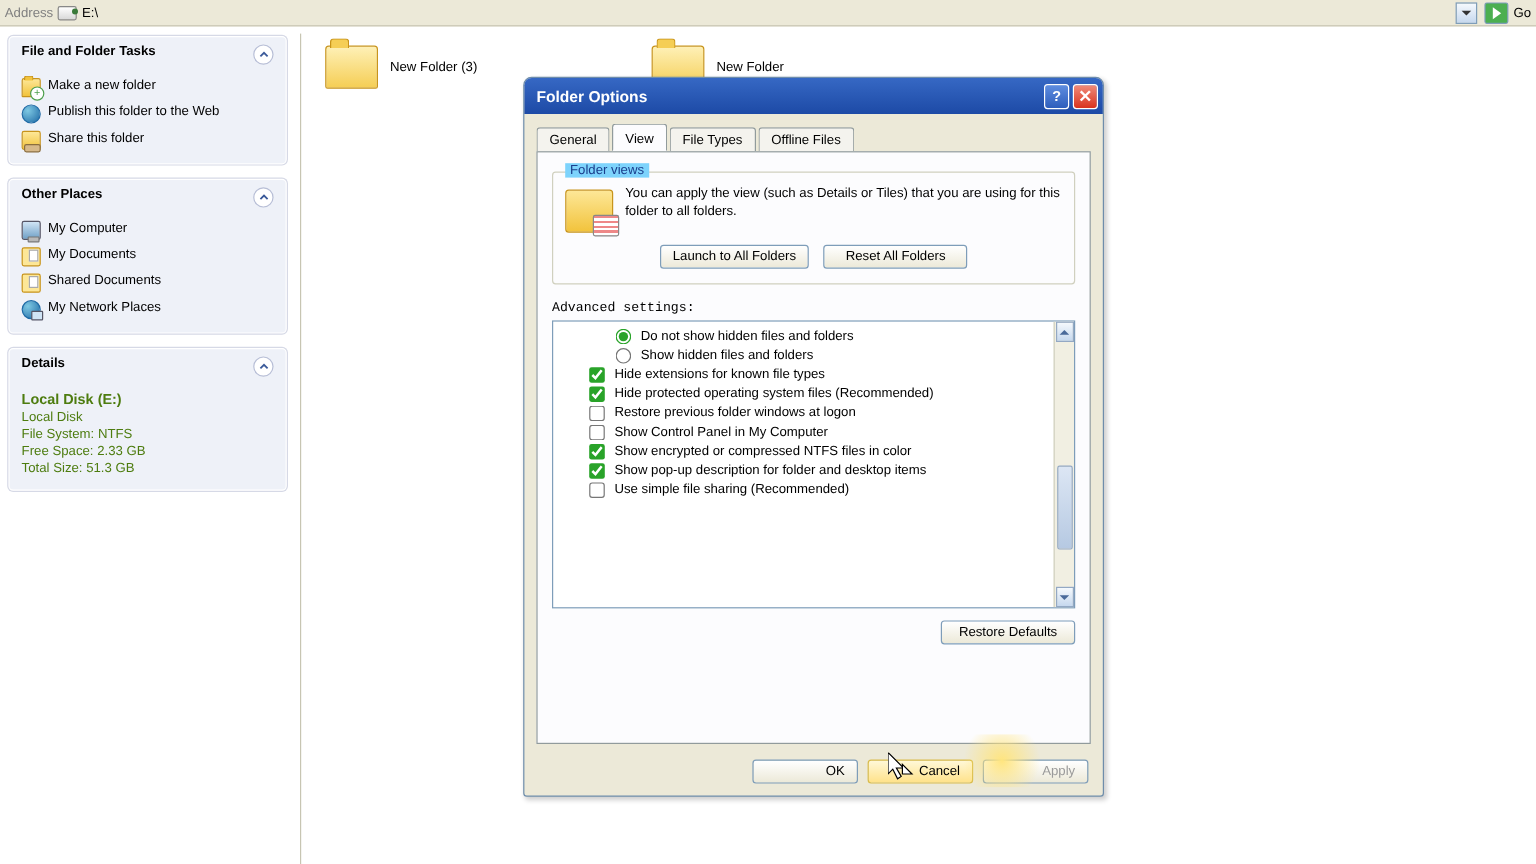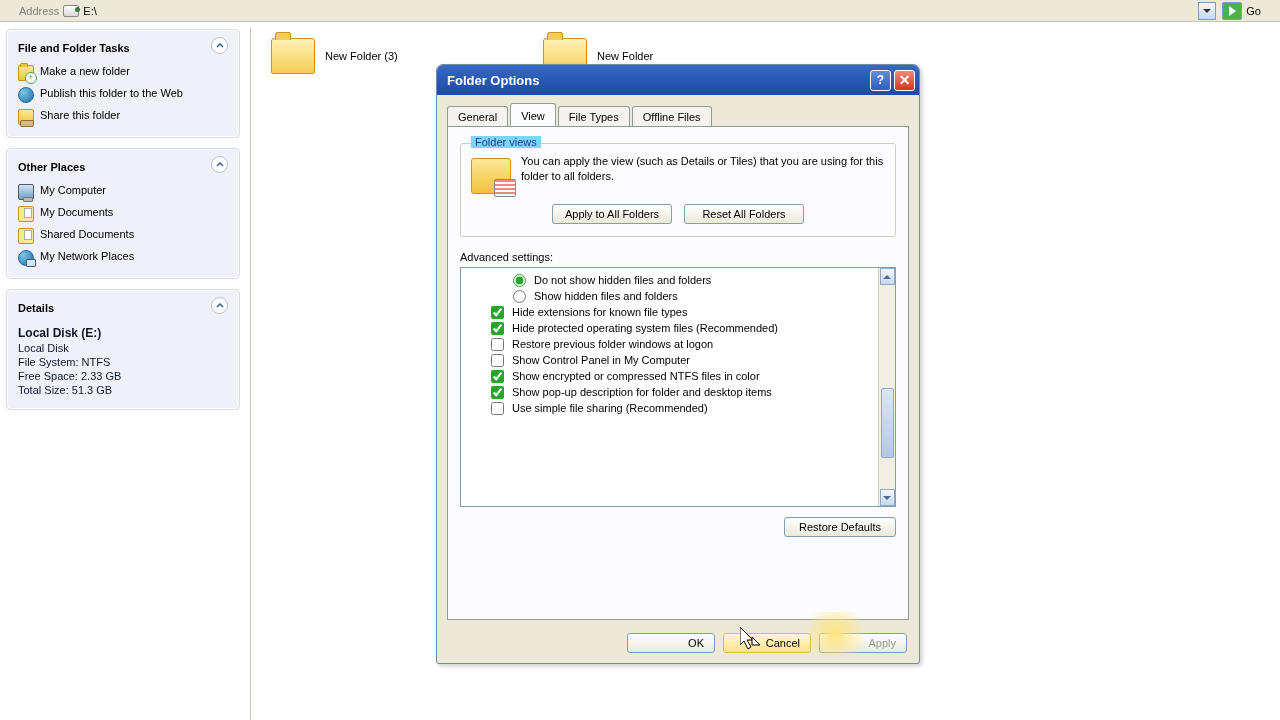--- a/index.html
+++ b/index.html
@@ -1,49 +1,49 @@
 <!DOCTYPE html>
 <html><head>
 <meta charset="utf-8">
 <style>
   *{box-sizing:border-box;margin:0;padding:0;font-family:Tahoma,Verdana,sans-serif;font-size:11px;color:#000;}
   html,body{width:1280px;height:720px;overflow:hidden;background:#fff;}
-  .addrbar{position:absolute;left:0;top:0;height:22px;width:1280px;background:#ece9d8;border-bottom:1px solid #c7c5b2;display:flex;align-items:center;padding:0 19px;color:#6b6b6b;}
+  .addrbar{position:absolute;left:0;top:0;height:22px;width:1280px;background:#ece9d8;border-bottom:1px solid #c7c5b2;display:flex;align-items:center;padding:0 4px;color:#6b6b6b;}
   .addrbar .addr-label{color:#808080;margin-right:4px;}
   .addrbar .drive-icon{width:16px;height:12px;border:1px solid #888;border-radius:2px;background:linear-gradient(#fff,#d9d9d9);margin-right:4px;position:relative;}
   .addrbar .drive-icon:after{content:"";position:absolute;right:-2px;top:1px;width:5px;height:5px;border-radius:50%;background:#3a7a3a;}
   .addrbar .path{flex:1;color:#000;}
   .addrbar .dropdown-btn{width:18px;height:18px;border:1px solid #7e9db9;background:linear-gradient(#f5f9fd,#c6d8ee);display:flex;align-items:center;justify-content:center;margin-right:6px;}
   .addrbar .go-btn{width:20px;height:18px;border:1px solid #7e9db9;background:#4caf50;border-radius:2px;display:flex;align-items:center;justify-content:center;margin-right:4px;}
   .addrbar .go-label{color:#000;}
   .tri-down{width:0;height:0;border-left:4px solid transparent;border-right:4px solid transparent;border-top:4px solid #333;}
   .arrow-right{width:0;height:0;border-top:5px solid transparent;border-bottom:5px solid transparent;border-left:7px solid #fff;}
   .tasks-panel{position:absolute;left:7px;top:30px;width:232px;}
   .task-box{background:#eef1f8;border:1px solid #fff;border-radius:4px;margin-bottom:12px;box-shadow:0 0 0 1px #d6d9e6;}
-  .task-header{display:flex;justify-content:space-between;align-items:flex-end;padding:6px 10px;color:#2c3e78;font-weight:bold;font-size:12px;}
+  .task-header{display:flex;justify-content:space-between;align-items:flex-start;padding:6px 10px;color:#2c3e78;font-weight:bold;font-size:12px;}
   .task-chev{width:17px;height:17px;border:1px solid #b7bed6;border-radius:50%;background:#fff;display:flex;align-items:center;justify-content:center;}
   .task-chev svg{display:block;}
   .task-body{padding:2px 10px 8px 10px;}
   .task-item{display:flex;align-items:flex-start;gap:6px;padding:3px 0;color:#21459c;cursor:pointer;}
   .task-item .icon{width:16px;height:16px;flex-shrink:0;}
   .folder-ico{background:linear-gradient(#fde797,#f2c33c);border:1px solid #c8941b;border-radius:2px 2px 1px 1px;position:relative;}
   .folder-ico:before{content:"";position:absolute;left:1px;top:-3px;width:6px;height:3px;background:#f2c33c;border:1px solid #c8941b;border-bottom:none;border-radius:2px 2px 0 0;}
   .folder-ico.plus:after{content:"+";position:absolute;right:-4px;bottom:-4px;width:10px;height:10px;line-height:9px;text-align:center;background:#fff;border:1px solid #4d9f4d;color:#4d9f4d;font-size:9px;border-radius:50%;}
   .globe-ico{border-radius:50%;background:radial-gradient(circle at 30% 30%,#7ec8e3,#1f6aa5);border:1px solid #1f6aa5;}
   .share-hand{background:linear-gradient(#fde797,#f2c33c);border:1px solid #c8941b;border-radius:2px;position:relative;}
   .share-hand:after{content:"";position:absolute;left:1px;bottom:-3px;width:12px;height:5px;background:#d7b98a;border:1px solid #8b6e3e;border-radius:2px;}
   .monitor-ico{border:1px solid #556;border-radius:2px;background:linear-gradient(#d0e4f5,#6fa0c6);position:relative;}
   .monitor-ico:after{content:"";position:absolute;left:4px;bottom:-3px;width:8px;height:3px;background:#b8b8b8;border:1px solid #777;border-radius:1px;}
   .docs-ico{background:#fde797;border:1px solid #c8941b;border-radius:2px;position:relative;}
   .docs-ico:after{content:"";position:absolute;right:1px;top:1px;width:6px;height:8px;background:#fff;border:1px solid #aaa;}
   .net-ico{background:radial-gradient(circle at 30% 30%,#7ec8e3,#1f6aa5);border-radius:50%;border:1px solid #1f6aa5;position:relative;}
   .net-ico:after{content:"";position:absolute;right:-3px;bottom:-2px;width:8px;height:6px;background:#d0e4f5;border:1px solid #556;border-radius:1px;}
   .details-body{padding:4px 10px 10px 10px;}
   .details-body .title{font-weight:bold;font-size:12px;margin-bottom:2px;}
-  .details-body div{color:#0f172a;margin:2px 0;}
+  .details-body div{color:#4d7c0f;margin:2px 0;}
   .folder-area{position:absolute;left:250px;top:28px;right:0;bottom:0;background:#fff;border-left:1px solid #c7c5b2;}
   .big-folder{display:flex;align-items:center;gap:10px;position:absolute;}
   .big-folder .bf-icon{width:44px;height:36px;background:linear-gradient(#fef0b6,#f5ce55);border:1px solid #c8941b;border-radius:3px 3px 2px 2px;position:relative;}
   .big-folder .bf-icon:before{content:"";position:absolute;left:3px;top:-7px;width:14px;height:7px;background:#f5ce55;border:1px solid #c8941b;border-bottom:none;border-radius:3px 3px 0 0;}
   .dialog{position:absolute;left:436px;top:64px;width:484px;height:600px;background:#ece9d8;border:1px solid #6e8dab;border-radius:7px 7px 3px 3px;box-shadow:2px 2px 4px rgba(0,0,0,.2);}
   .titlebar{height:30px;background:linear-gradient(#3668c4,#1d4aa6);border-radius:6px 6px 0 0;display:flex;align-items:center;padding:0 4px 0 10px;}
   .titlebar .title{color:#fff;font-size:13px;font-weight:bold;flex:1;}
   .titlebar .tb-btn{width:21px;height:21px;border-radius:3px;margin-left:3px;display:flex;align-items:center;justify-content:center;font-weight:bold;font-size:12px;}
   .titlebar .help{background:linear-gradient(#5e8de0,#2e5ebc);border:1px solid #fff;color:#fff;}
   .titlebar .close{background:linear-gradient(#f08b7a,#d9331e);border:1px solid #fff;color:#fff;font-size:14px;}
@@ -53,21 +53,21 @@
   .tab-page{margin:0 10px 8px 10px;background:#fcfcfe;border:1px solid #919b9c;height:494px;position:relative;padding:10px 12px;}
   .groupbox{border:1px solid #d0d0bf;border-radius:3px;padding:10px 10px 12px 10px;margin-top:6px;position:relative;}
   .groupbox .legend{position:absolute;top:-8px;left:10px;background:#7dd3fc;padding:0 4px;color:#1a3e8c;}
   .folderviews-row{display:flex;gap:10px;align-items:flex-start;}
   .fv-icon{width:40px;height:36px;background:linear-gradient(#fde797,#f2c33c);border:1px solid #c8941b;border-radius:3px;position:relative;margin-top:4px;}
   .fv-icon:after{content:"";position:absolute;right:-6px;bottom:-4px;width:20px;height:16px;background:#fff;border:1px solid #888;border-radius:2px;background:repeating-linear-gradient(to bottom,#e88,#e88 2px,#fff 2px,#fff 4px);}
   .fv-text{flex:1;line-height:1.35;}
   .fv-btns{display:flex;gap:12px;justify-content:center;margin-top:10px;}
   .xp-btn{min-width:120px;padding:3px 10px;background:linear-gradient(#fff,#ece9d8);border:1px solid #7e9db9;border-radius:3px;cursor:pointer;text-align:center;}
   .xp-btn.small{min-width:auto;padding:3px 14px;}
-  .adv-label{margin-top:14px;}
+  .adv-label{margin-top:14px;font-family:Liberation Mono, monospace;}
   .adv-list{border:1px solid #7e9db9;background:#fff;height:240px;margin-top:4px;position:relative;padding:4px 18px 4px 30px;overflow:hidden;}
   .adv-item{display:flex;align-items:center;gap:8px;padding:1.5px 0;}
   .adv-item.indent{padding-left:22px;}
   .adv-item input[type=checkbox],.adv-item input[type=radio]{width:13px;height:13px;accent-color:#29a329;}
   .adv-scroll{position:absolute;right:0;top:0;width:17px;height:100%;background:#f1efe2;border-left:1px solid #d0d0bf;}
   .scroll-btn{width:15px;height:17px;margin:0 auto;background:linear-gradient(#f5f9fd,#c6d8ee);border:1px solid #93a8c4;display:flex;align-items:center;justify-content:center;}
   .scroll-btn.bottom{position:absolute;bottom:0;left:0;right:0;}
   .scroll-thumb{position:absolute;right:1px;top:120px;width:13px;height:70px;background:linear-gradient(#dce6f4,#b6c9e2);border:1px solid #93a8c4;border-radius:2px;}
   .restore-row{display:flex;justify-content:flex-end;margin-top:10px;}
   .dlg-footer{position:absolute;bottom:10px;right:12px;display:flex;gap:8px;}
@@ -193,21 +193,21 @@
     <div class="tab">Offline Files</div>
   </div>
   <div class="tab-page">
     <div class="groupbox">
       <span class="legend">Folder views</span>
       <div class="folderviews-row">
         <div class="fv-icon"></div>
         <div class="fv-text">You can apply the view (such as Details or Tiles) that you are using for this folder to all folders.</div>
       </div>
       <div class="fv-btns">
-        <div class="xp-btn">Apply to All Folders</div>
+        <div class="xp-btn">Launch to All Folders</div>
         <div class="xp-btn">Reset All Folders</div>
       </div>
     </div>
 
     <div class="adv-label">Advanced settings:</div>
     <div class="adv-list" id="adv-list">
 
       <div class="adv-item indent">
           <input type="radio" name="hiddenfiles" checked="" style="">
           <span>Do not show hidden files and folders</span>

